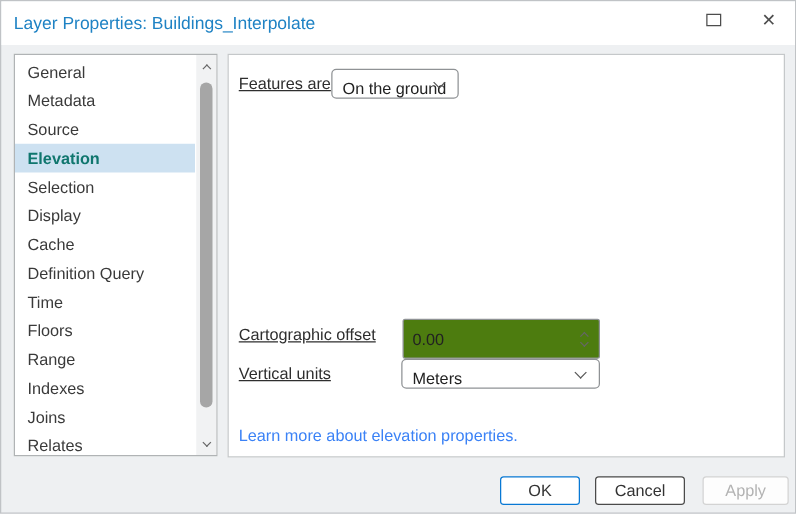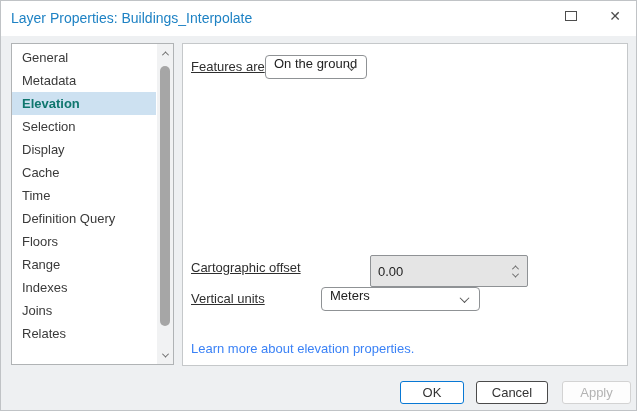--- a/index.html
+++ b/index.html
@@ -85,31 +85,31 @@
     font-size: 13px; color: #2e2e2e; line-height: 24px; text-decoration: underline;
   }
   .lbl-features { top: 11px; }
   .lbl-offset   { top: 211px; line-height: 26px; }
   .lbl-units    { top: 243px; }
 
   .dropdown {
     position: absolute;
     height: 24px; background: #fff;
     border: 1px solid #8f9295; border-radius: 4px;
-    display: flex; align-items: flex-start;
+    display: flex; align-items: flex-end;
     font-size: 13px; color: #222;
     padding-left: 8px; cursor: default;
   }
   .dd-features { left: 82px; top: 11px; width: 102px; }
   .dd-units    { left: 138px; top: 243px; width: 159px; }
   .dd-chev { position: absolute; right: 11px; top: 8px; }
 
   .spin-field {
     position: absolute; left: 139px; top: 211px; width: 158px; height: 32px;
-    border: 1px solid #8f9295; border-radius: 2px; background: #e5e5e5; margin-left: 48px;
+    border: 1px solid #8f9295; border-radius: 2px; background: #4d7c0f;
   }
   .spin-input {
     position: absolute; left: 0; top: 0; width: 130px; height: 100%;
     border: none; outline: none; background: transparent;
     font-family: "Liberation Sans", sans-serif;
     font-size: 13px; color: #222; padding-left: 7px;
   }
   .spin-btns {
     position: absolute; right: 6px; top: 0; width: 12px; height: 100%;
     display: flex; flex-direction: column; align-items: center; justify-content: center;
@@ -147,26 +147,27 @@
     </div>
     <div class="win-btn btn-close">
       <span class="close-glyph">✕</span>
     </div>
   </div>
 
   <div class="listbox">
     <div class="sb-items">
         <div class="sb-item">General</div>
         <div class="sb-item">Metadata</div>
+        <div class="sb-item">Source</div>
         <div class="sb-item selected">Elevation</div>
         <div class="sb-item">Selection</div>
         <div class="sb-item">Display</div>
         <div class="sb-item">Cache</div>
+        <div class="sb-item">Definition Query</div>
         <div class="sb-item">Time</div>
-        <div class="sb-item">Definition Query</div>
         <div class="sb-item">Floors</div>
         <div class="sb-item">Range</div>
         <div class="sb-item">Indexes</div>
         <div class="sb-item">Joins</div>
         <div class="sb-item">Relates</div>
       </div>
     <div class="sb-scroll">
       <div class="scroll-arrow scroll-up">
           <span class="chev up small"></span>
         </div>

